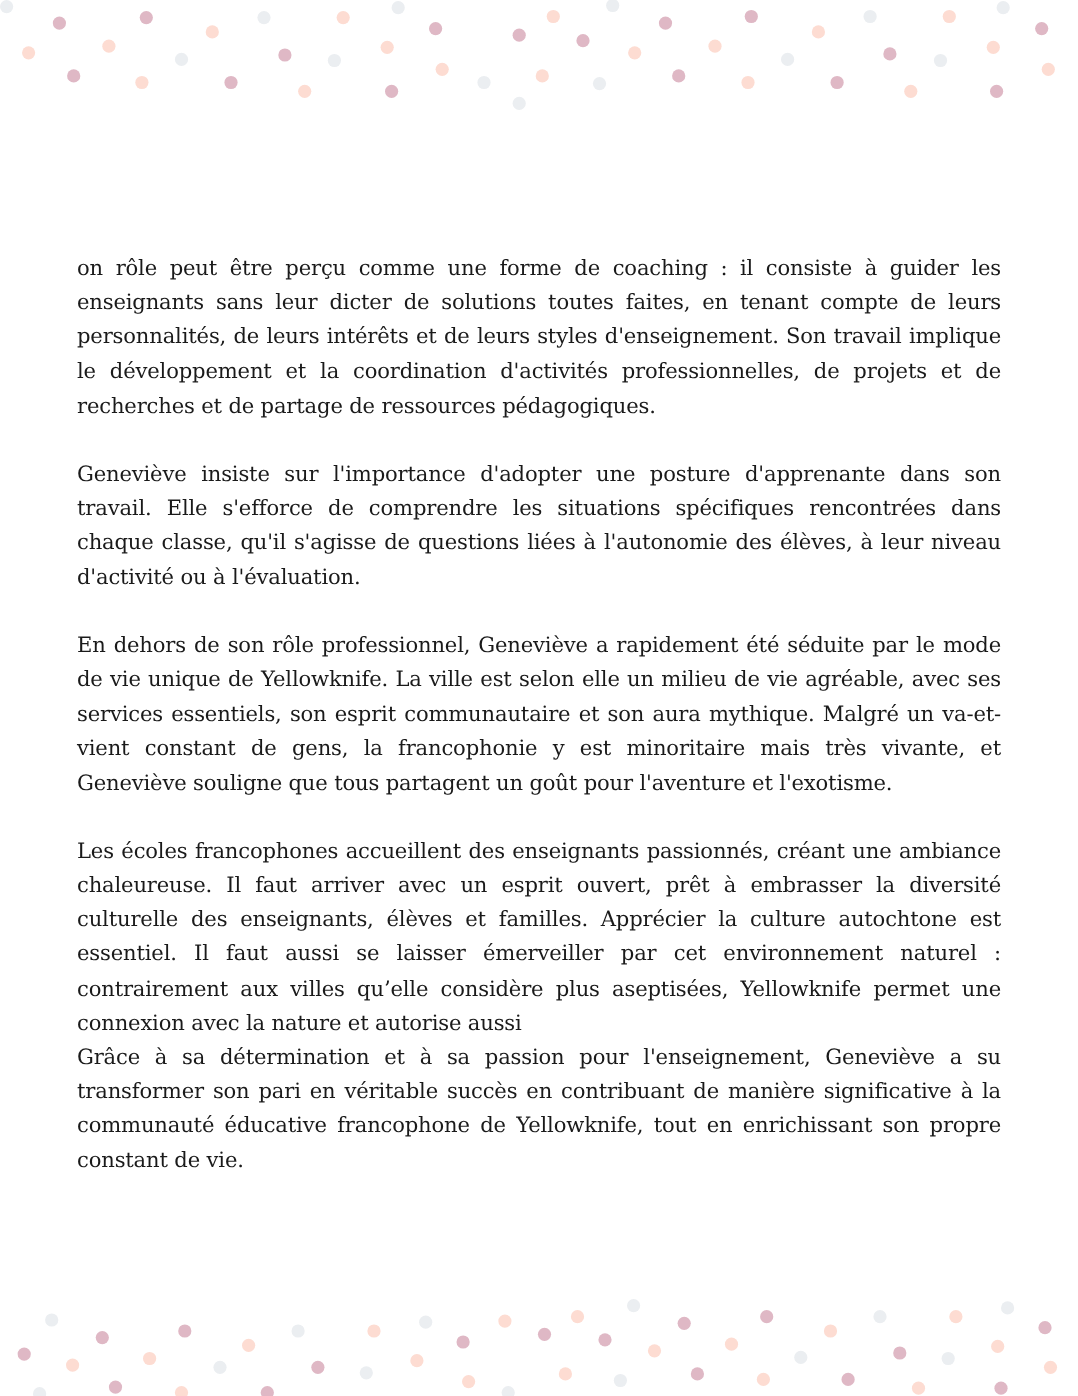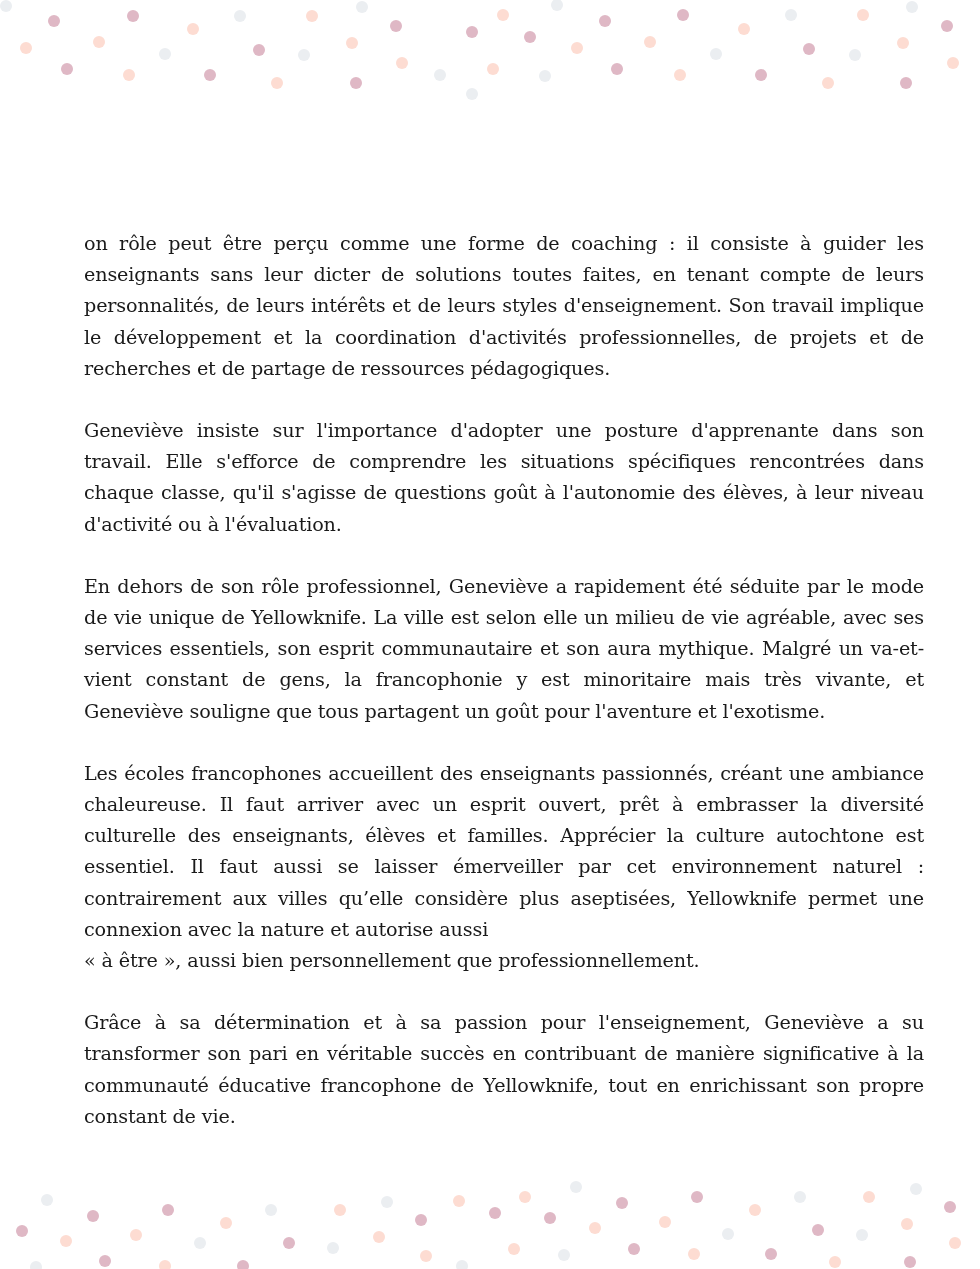--- a/index.html
+++ b/index.html
@@ -5,21 +5,21 @@
   html, body { margin:0; padding:0; background:#ffffff; }
   body { width:980px; height:1269px; position:relative; overflow:hidden;
          font-family:"DejaVu Serif", "Liberation Serif", serif; color:#1a1a1a; }
   .strip { position:absolute; left:0; width:980px; }
   .strip-top { top:0; height:110px; }
   .strip-bottom { top:1160px; height:109px; }
   .dot { position:absolute; width:12px; height:12px; border-radius:50%; }
   .dot.mauve { background:#dfb8c5; }
   .dot.peach { background:#fddcd2; }
   .dot.grey  { background:#ebeef1; }
-  .content { position:absolute; left:84px; top:228px; width:840px; }
+  .content { position:absolute; left:70px; top:228px; width:840px; }
   .para { margin:0 0 31px 0; font-size:19.2px; line-height:31.2px;
           text-align:justify; letter-spacing:-0.15px; }
 </style>
 </head>
 <body>
 
 <div class="strip strip-top" id="dots-top">
     <span class="dot grey" style="left: 0px; top: 0px;"></span>
     <span class="dot mauve" style="left: 48px; top: 15px;"></span>
     <span class="dot mauve" style="left: 127px; top: 10px;"></span>
@@ -64,26 +64,25 @@
     <span class="dot grey" style="left: 539px; top: 70px;"></span>
     <span class="dot mauve" style="left: 611px; top: 63px;"></span>
     <span class="dot peach" style="left: 674px; top: 69px;"></span>
     <span class="dot mauve" style="left: 755px; top: 69px;"></span>
     <span class="dot peach" style="left: 822px; top: 77px;"></span>
     <span class="dot mauve" style="left: 900px; top: 77px;"></span>
   </div>
 
 <div class="content">
   <p class="para">on rôle peut être perçu comme une forme de coaching : il consiste à guider les enseignants sans leur dicter de solutions toutes faites, en tenant compte de leurs personnalités, de leurs intérêts et de leurs styles d'enseignement. Son travail implique le développement et la coordination d'activités professionnelles, de projets et de recherches et de partage de ressources pédagogiques.</p>
-  <p class="para">Geneviève insiste sur l'importance d'adopter une posture d'apprenante dans son travail. Elle s'efforce de comprendre les situations spécifiques rencontrées dans chaque classe, qu'il s'agisse de questions goût à l'autonomie des élèves, à leur niveau d'activité ou à l'évaluation.</p>
+  <p class="para">Geneviève insiste sur l'importance d'adopter une posture d'apprenante dans son travail. Elle s'efforce de comprendre les situations spécifiques rencontrées dans chaque classe, qu'il s'agisse de questions liées à l'autonomie des élèves, à leur niveau d'activité ou à l'évaluation.</p>
   <p class="para">En dehors de son rôle professionnel, Geneviève a rapidement été séduite par le mode de vie unique de Yellowknife. La ville est selon elle un milieu de vie agréable, avec ses services essentiels, son esprit communautaire et son aura mythique. Malgré un va-et-vient constant de gens, la francophonie y est minoritaire mais très vivante, et Geneviève souligne que tous partagent un goût pour l'aventure et l'exotisme.</p>
   <p class="para" style="margin-bottom:0;">
     <span>Les écoles francophones accueillent des enseignants passionnés, créant une ambiance chaleureuse. Il faut arriver avec un esprit ouvert, prêt à embrasser la diversité culturelle des enseignants, élèves et familles. Apprécier la culture autochtone est essentiel. Il faut aussi se laisser émerveiller par cet environnement naturel : contrairement aux villes qu’elle considère plus aseptisées, Yellowknife permet une connexion avec la nature et autorise aussi</span>
   </p>
-  <p class="para">« à être », aussi bien personnellement que professionnellement.</p>
   <p class="para">Grâce à sa détermination et à sa passion pour l'enseignement, Geneviève a su transformer son pari en véritable succès en contribuant de manière significative à la communauté éducative francophone de Yellowknife, tout en enrichissant son propre constant de vie.</p>
 </div>
 
 <div class="strip strip-bottom" id="dots-bottom">
     <span class="dot grey" style="left: 41px; top: 34px;"></span>
     <span class="dot mauve" style="left: 87px; top: 50px;"></span>
     <span class="dot mauve" style="left: 162px; top: 44px;"></span>
     <span class="dot mauve" style="left: 16px; top: 65px;"></span>
     <span class="dot peach" style="left: 60px; top: 75px;"></span>
     <span class="dot peach" style="left: 130px; top: 69px;"></span>

